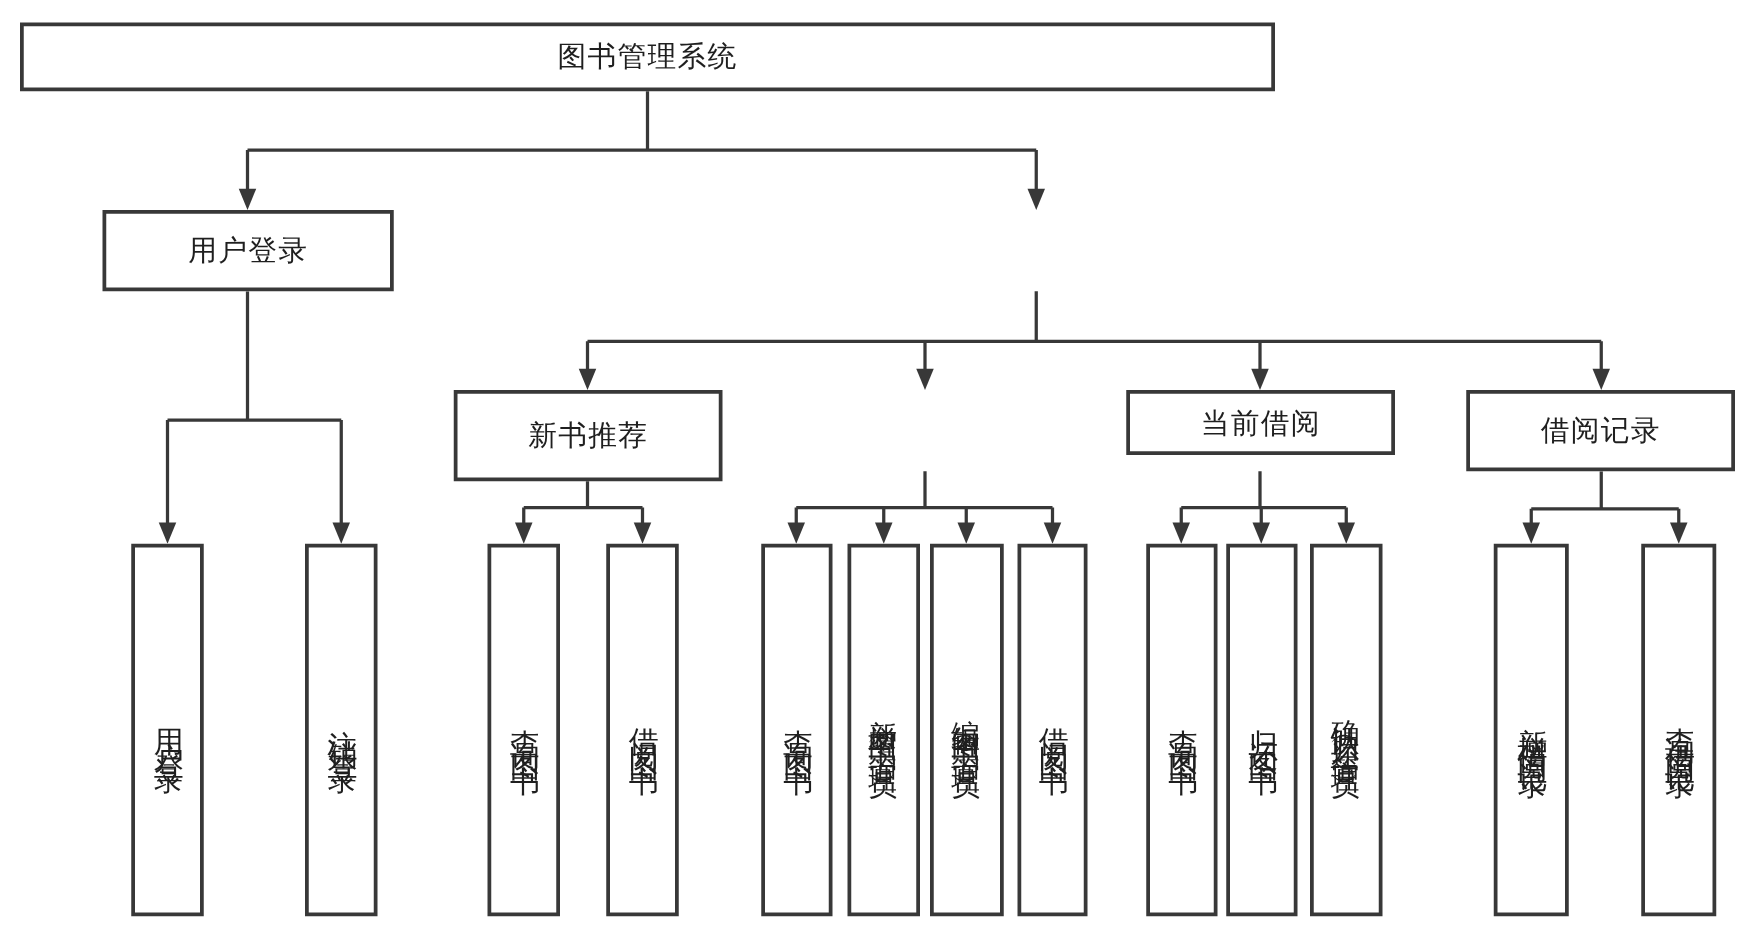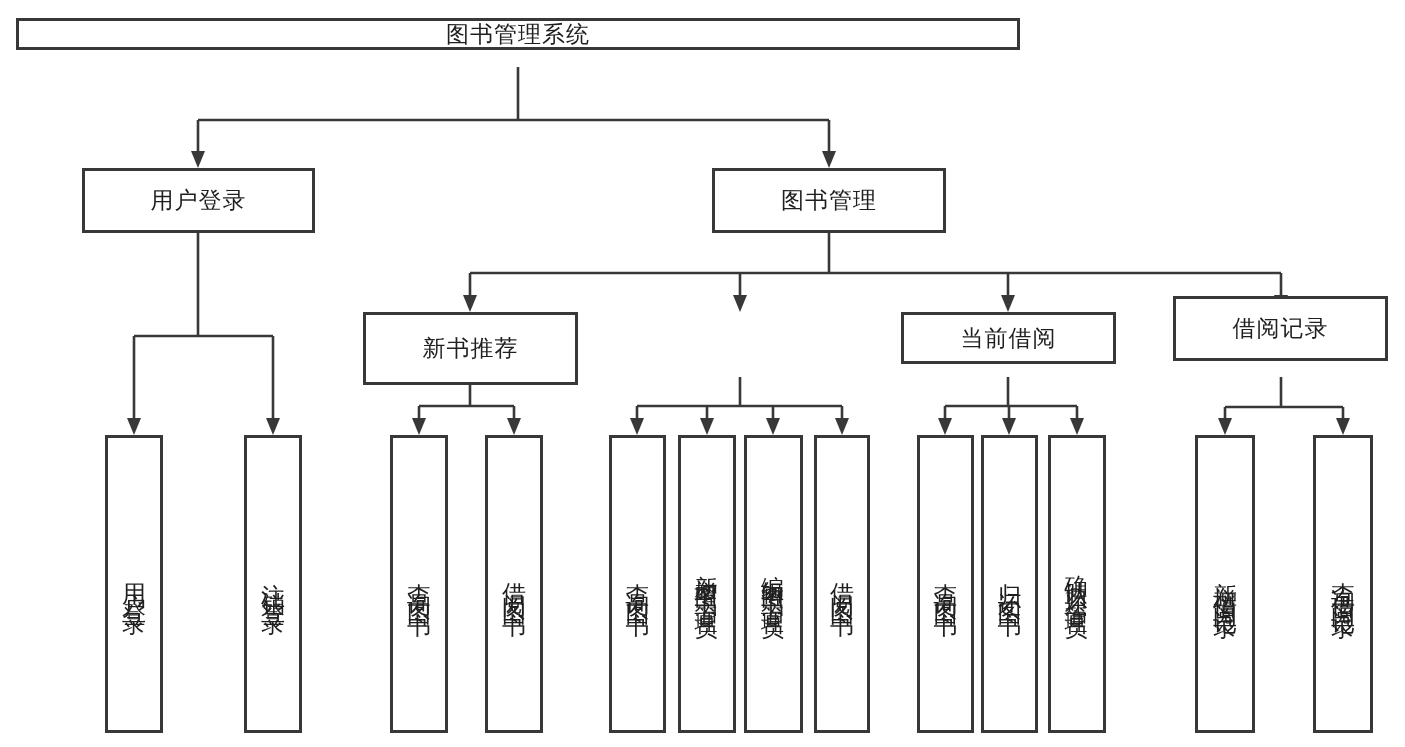--- a/index.html
+++ b/index.html
@@ -91,28 +91,27 @@
     <path d="M1008 377 V406 M945 406 H1077 M945 406 V420 M1009 406 V420 M1077 406 V420"></path>
     <polygon points="938,418 952,418 945,435"></polygon>
     <polygon points="1002,418 1016,418 1009,435"></polygon>
     <polygon points="1070,418 1084,418 1077,435"></polygon>
 
     <path d="M1281 377 V407 M1225 407 H1343 M1225 407 V420 M1343 407 V420"></path>
     <polygon points="1218,418 1232,418 1225,435"></polygon>
     <polygon points="1336,418 1350,418 1343,435"></polygon>
   </svg>
 
-  <div class="node" style="left:16px; top:18px; width:1004px; height:32px;">图书管理系统</div>
+  <div class="node" style="left:16px; top:18px; width:1004px; height:55px;">图书管理系统</div>
 
   <div class="node" style="left:82px; top:168px; width:233px; height:65px;">用户登录</div>
-  <div class="node" style="left:712px; top:168px; width:234px; height:65px;">图书管理</div>
 
   <div class="node" style="left:363px; top:312px; width:215px; height:73px;">新书推荐</div>
   <div class="node" style="left:901px; top:312px; width:215px; height:52px;">当前借阅</div>
-  <div class="node" style="left:1173px; top:296px; width:215px; height:65px;">借阅记录</div>
+  <div class="node" style="left:1173px; top:312px; width:215px; height:65px;">借阅记录</div>
 
   <div class="node leaf" style="left:105px; top:435px; width:58px; height:298px;">用户登录</div>
   <div class="node leaf" style="left:244px; top:435px; width:58px; height:298px;">注销登录</div>
 
   <div class="node leaf" style="left:390px; top:435px; width:58px; height:298px;">查询图书</div>
   <div class="node leaf" style="left:485px; top:435px; width:58px; height:298px;">借阅图书</div>
 
   <div class="node leaf" style="left:609px; top:435px; width:57px; height:298px;">查询图书</div>
   <div class="node leaf long" style="left:678px; top:435px; width:58px; height:298px;">新增图书（管理员）</div>
   <div class="node leaf long" style="left:744px; top:435px; width:59px; height:298px;">编辑图书（管理员）</div>

